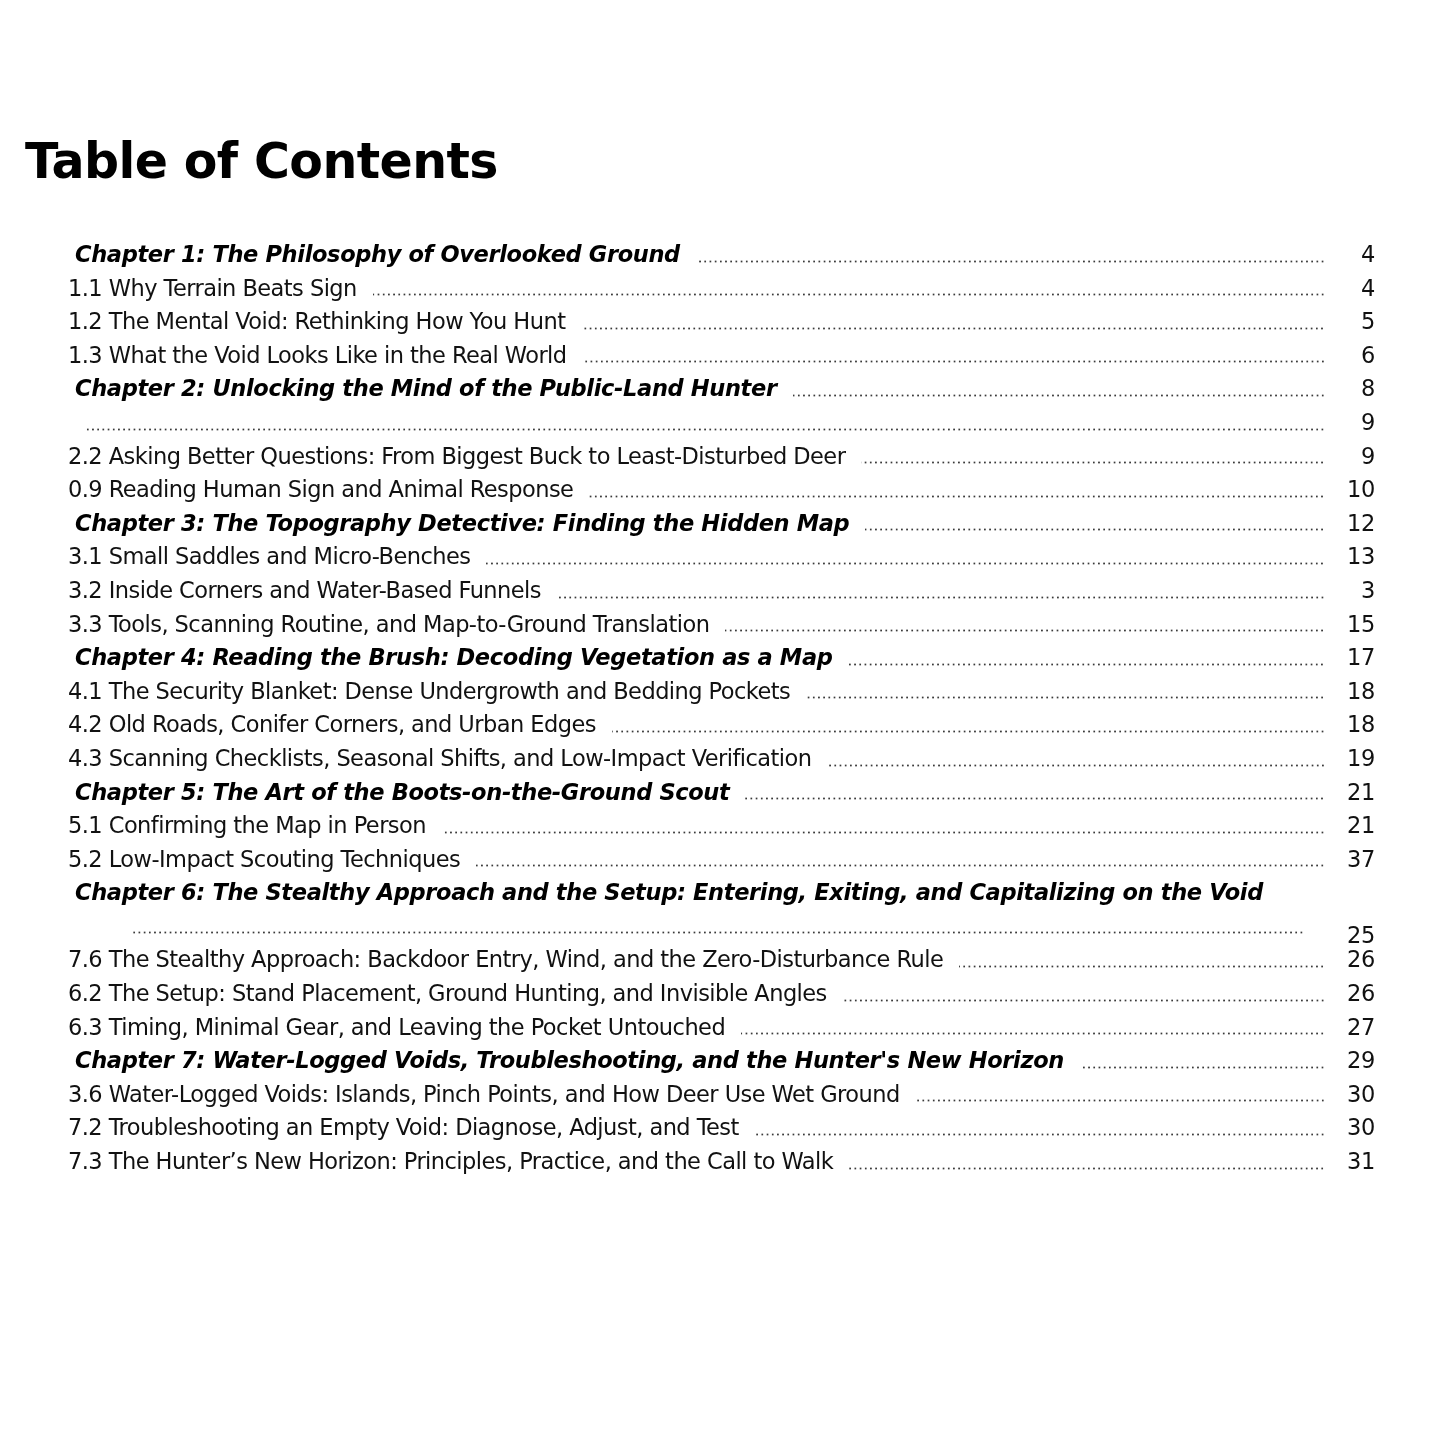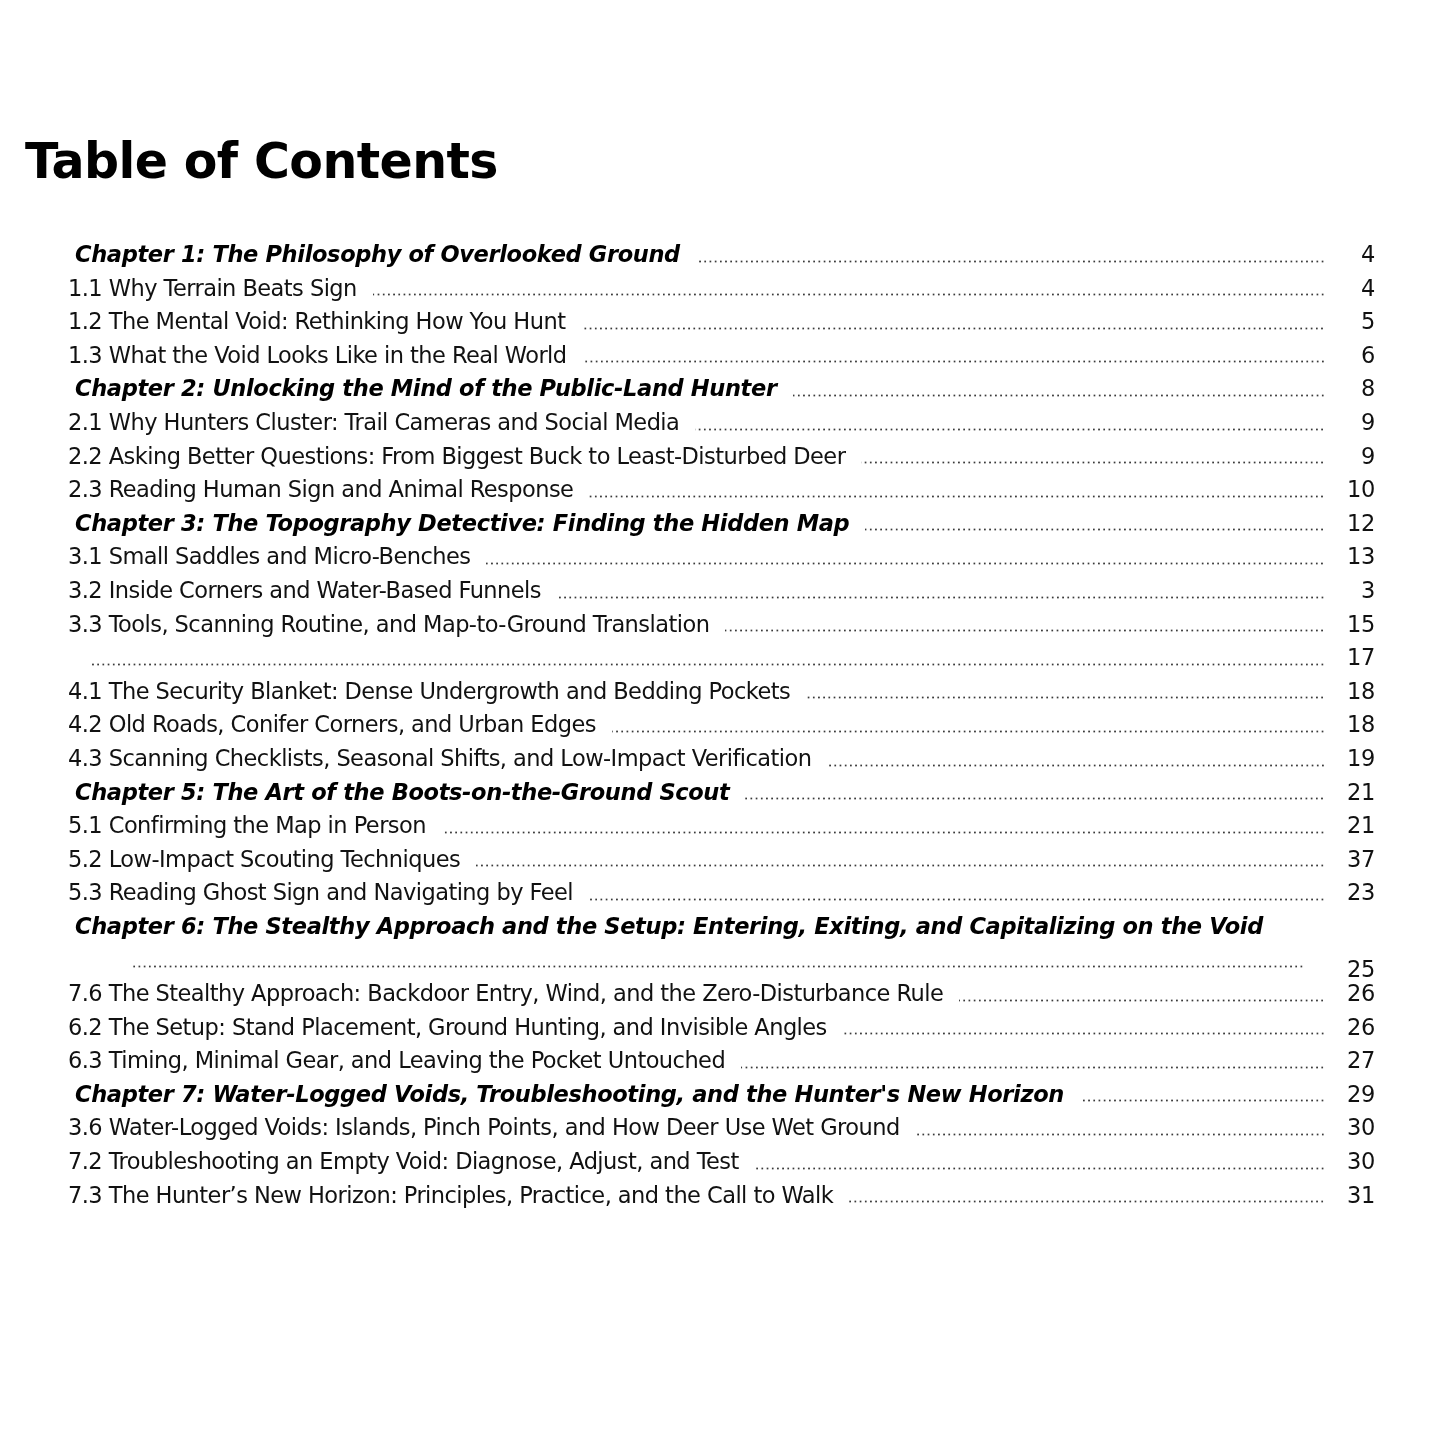--- a/index.html
+++ b/index.html
@@ -145,31 +145,30 @@
       <span class="leader"></span>
       <span class="page-num">6</span>
     </li>
 
     <li class="toc-entry chapter">
       <span class="label">Chapter 2: Unlocking the Mind of the Public-Land Hunter</span>
       <span class="leader"></span>
       <span class="page-num">8</span>
     </li>
     <li class="toc-entry section">
-      <span class="label">2.1 Why Hunters Cluster: Trail Cameras and Social Media</span>
       <span class="leader"></span>
       <span class="page-num">9</span>
     </li>
     <li class="toc-entry section">
       <span class="label">2.2 Asking Better Questions: From Biggest Buck to Least-Disturbed Deer</span>
       <span class="leader"></span>
       <span class="page-num">9</span>
     </li>
     <li class="toc-entry section">
-      <span class="label">2.3 Reading Human Sign and Animal Response</span>
+      <span class="label">0.9 Reading Human Sign and Animal Response</span>
       <span class="leader"></span>
       <span class="page-num">10</span>
     </li>
 
     <li class="toc-entry chapter">
       <span class="label">Chapter 3: The Topography Detective: Finding the Hidden Map</span>
       <span class="leader"></span>
       <span class="page-num">12</span>
     </li>
     <li class="toc-entry section">
@@ -182,20 +181,21 @@
       <span class="leader"></span>
       <span class="page-num">3</span>
     </li>
     <li class="toc-entry section">
       <span class="label">3.3 Tools, Scanning Routine, and Map-to-Ground Translation</span>
       <span class="leader"></span>
       <span class="page-num">15</span>
     </li>
 
     <li class="toc-entry chapter">
+      <span class="label">Chapter 4: Reading the Brush: Decoding Vegetation as a Map</span>
       <span class="leader"></span>
       <span class="page-num">17</span>
     </li>
     <li class="toc-entry section">
       <span class="label">4.1 The Security Blanket: Dense Undergrowth and Bedding Pockets</span>
       <span class="leader"></span>
       <span class="page-num">18</span>
     </li>
     <li class="toc-entry section">
       <span class="label">4.2 Old Roads, Conifer Corners, and Urban Edges</span>
@@ -215,25 +215,20 @@
     </li>
     <li class="toc-entry section">
       <span class="label">5.1 Confirming the Map in Person</span>
       <span class="leader"></span>
       <span class="page-num">21</span>
     </li>
     <li class="toc-entry section">
       <span class="label">5.2 Low-Impact Scouting Techniques</span>
       <span class="leader"></span>
       <span class="page-num">37</span>
-    </li>
-    <li class="toc-entry section">
-      <span class="label">5.3 Reading Ghost Sign and Navigating by Feel</span>
-      <span class="leader"></span>
-      <span class="page-num">23</span>
     </li>
 
     <li class="toc-entry chapter wrapped">
       <span class="label">Chapter 6: The Stealthy Approach and the Setup: Entering, Exiting, and Capitalizing on the Void</span>
       <div class="wrap-line">
         <span class="leader"></span>
         <span class="page-num">25</span>
       </div>
     </li>
     <li class="toc-entry section">

